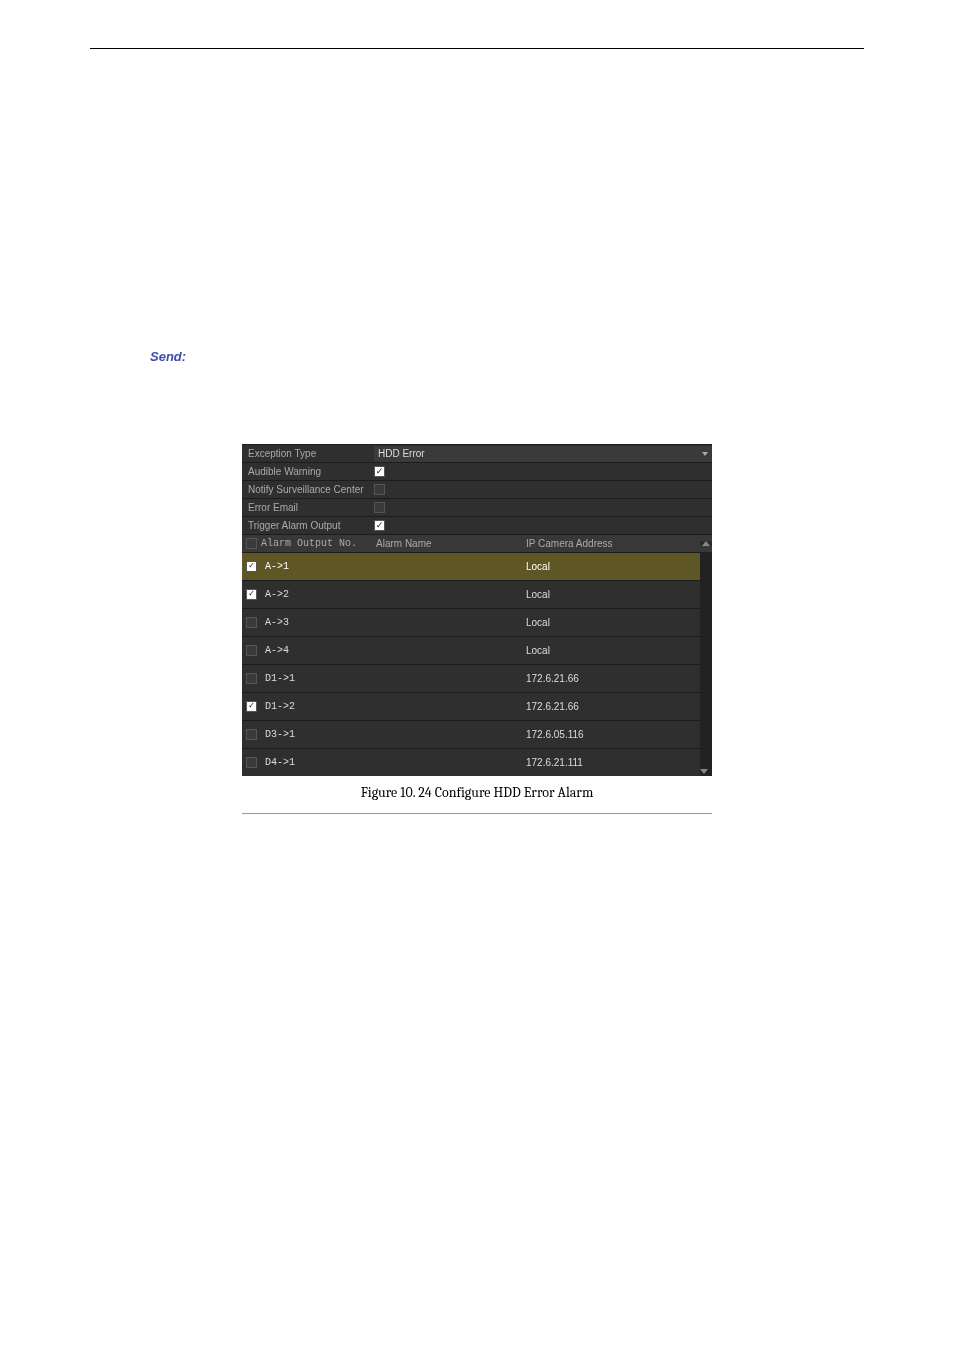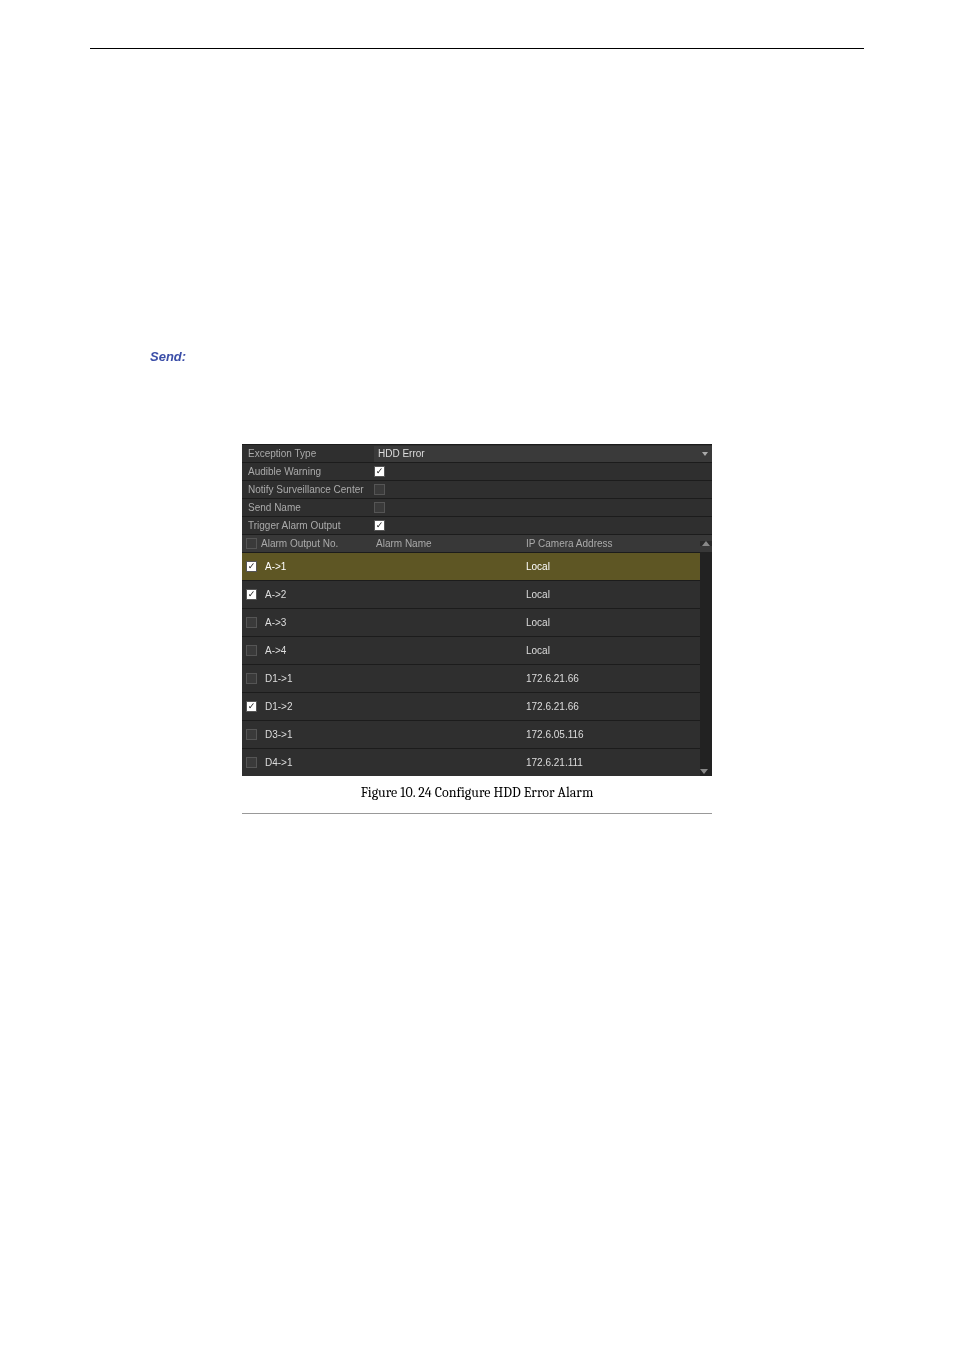--- a/index.html
+++ b/index.html
@@ -93,21 +93,21 @@
   .cbx.dark::after { display:none; }
   .header-row {
     display: flex;
     height: 18px;
     background: #383838;
     color: #aaa;
     align-items: center;
     border-top: 1px solid #1c1c1c;
     position: relative;
   }
-  .col-no { width: 130px; padding-left: 4px; display:flex; align-items:center; }
+  .col-no { width: 130px; padding-left: 4px; display:flex; align-items:center;font-family:Liberation Mono, monospace; }
   .col-name { width: 150px; padding-left: 4px; }
   .col-addr { flex: 1; padding-left: 4px; }
   .scroll-col {
     width: 12px;
     background: #2a2a2a;
     display: flex;
     align-items: center;
     justify-content: center;
   }
   .arrow-up, .arrow-down {
@@ -181,21 +181,21 @@
               <span class="cbx checked"></span>
             </div>
           </div>
           <div class="row">
             <div class="row-label">Notify Surveillance Center</div>
             <div class="row-val">
               <span class="cbx"></span>
             </div>
           </div>
           <div class="row">
-            <div class="row-label">Send Name</div>
+            <div class="row-label">Error Email</div>
             <div class="row-val">
               <span class="cbx"></span>
             </div>
           </div>
           <div class="row">
             <div class="row-label">Trigger Alarm Output</div>
             <div class="row-val">
               <span class="cbx checked"></span>
             </div>
           </div>

